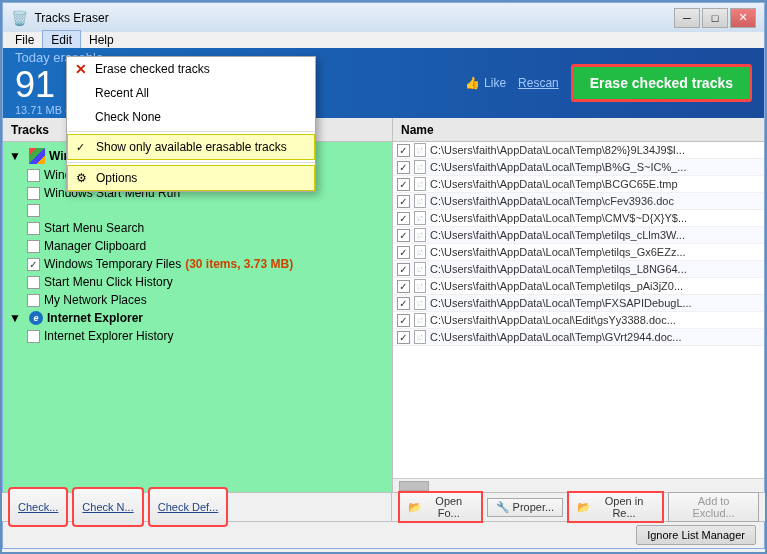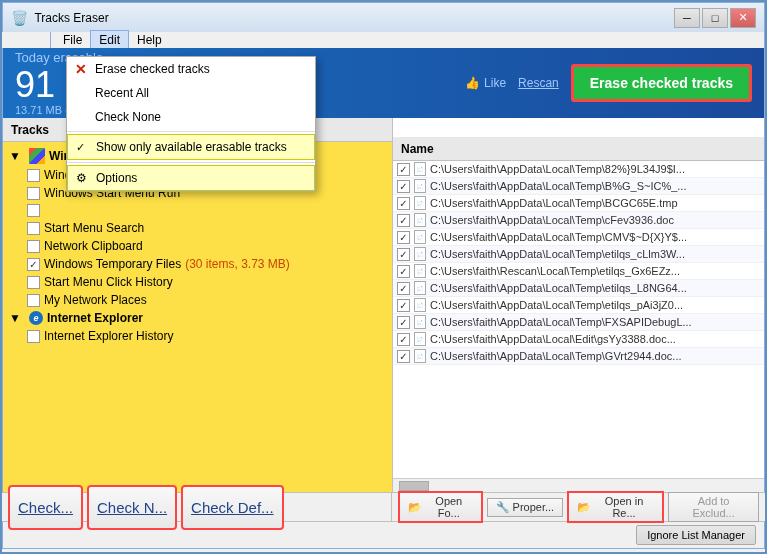--- a/index.html
+++ b/index.html
@@ -31,21 +31,20 @@
     
     .menu-bar {
       background: #f0f0f0;
       border: 1px solid #8aace0;
       border-top: none;
       border-bottom: none;
       display: flex;
       padding: 2px 4px;
       height: 16px;
       align-items: center;
-      margin-left: 48px;
     }
     .menu-item {
       padding: 2px 8px;
       cursor: pointer;
       font-size: 12px;
       height: 20px;
       display: flex;
       align-items: center;
     }
     .menu-item:hover, .menu-item.active { background: #c8d8f0; }
@@ -95,21 +94,21 @@
       border-top: none;
       border-bottom: none;
     }
 
     
     .left-panel {
       width: 390px;
       border-right: 1px solid #c0c0c0;
       display: flex;
       flex-direction: column;
-      background: #fde047;
+      background: #86efac;
     }
     .panel-header {
       background: #e8e8e8;
       padding: 4px 8px;
       font-weight: bold;
       font-size: 12px;
       border-bottom: 1px solid #c0c0c0;
       height: 24px;
       display: flex;
       align-items: center;
@@ -128,21 +127,21 @@
       gap: 4px;
     }
     .tree-item {
       display: flex;
       align-items: center;
       padding: 2px 8px 2px 24px;
       font-size: 12px;
       gap: 4px;
       cursor: pointer;
     }
-    .tree-item .highlight { color: #cc4400; font-weight: normal; }
+    .tree-item .highlight { color: #cc4400; font-weight: bold; }
     .checkbox {
       width: 13px; height: 13px;
       border: 1px solid #999;
       background: white;
       display: inline-flex;
       align-items: center;
       justify-content: center;
       flex-shrink: 0;
       font-size: 10px;
     }
@@ -157,21 +156,20 @@
     }
     .file-list-header {
       background: #e8e8e8;
       padding: 4px 8px;
       font-size: 12px;
       font-weight: bold;
       border-bottom: 1px solid #c0c0c0;
       height: 24px;
       display: flex;
       align-items: center;
-      margin-top: 19px;
     }
     .file-list {
       flex: 1;
       overflow-y: auto;
       font-size: 11px;
     }
     .file-row {
       display: flex;
       align-items: center;
       padding: 1px 4px;
@@ -195,21 +193,21 @@
       border: 1px solid #aaa;
       padding: 3px 10px;
       font-size: 11px;
       cursor: pointer;
       border-radius: 2px;
     }
     .bottom-btn {
       background: linear-gradient(to bottom, #f8f8f8, #e8e8e8);
       border: 1px solid #aaa;
       padding: 12px 8px;
-      font-size: 15px;
+      font-size: 11px;
       cursor: pointer;
       border-radius: 4px;
       color: #224488;
       text-decoration: underline;
     }
     .action-btn {
       background: linear-gradient(to bottom, #f8f8f8, #e8e8e8);
       border: 1px solid #aaa;
       padding: 2px 8px;
       font-size: 11px;
@@ -379,21 +377,21 @@
         </div>
         <div class="tree-item">
           <span class="checkbox"></span>
         </div>
         <div class="tree-item">
           <span class="checkbox"></span>
           <span>Start Menu Search</span>
         </div>
         <div class="tree-item">
           <span class="checkbox"></span>
-          <span>Network Clipboard</span>
+          <span>Manager Clipboard</span>
         </div>
         <div class="tree-item">
           <span class="checkbox checked"></span>
           <span>Windows Temporary Files</span>
           <span class="highlight">(30 items, 3.73 MB)</span>
         </div>
         <div class="tree-item">
           <span class="checkbox"></span>
           <span>Start Menu Click History</span>
         </div>
@@ -443,21 +441,21 @@
           <span class="file-path">C:\Users\faith\AppData\Local\Temp\CMV$~D{X}Y$...</span>
         </div>
         <div class="file-row">
           <span class="checkbox checked"></span>
           <span class="txt-icon">📄</span>
           <span class="file-path">C:\Users\faith\AppData\Local\Temp\etilqs_cLlm3W...</span>
         </div>
         <div class="file-row">
           <span class="checkbox checked"></span>
           <span class="txt-icon">📄</span>
-          <span class="file-path">C:\Users\faith\Rescan\Local\Temp\etilqs_Gx6EZz...</span>
+          <span class="file-path">C:\Users\faith\AppData\Local\Temp\etilqs_Gx6EZz...</span>
         </div>
         <div class="file-row">
           <span class="checkbox checked"></span>
           <span class="txt-icon">📄</span>
           <span class="file-path">C:\Users\faith\AppData\Local\Temp\etilqs_L8NG64...</span>
         </div>
         <div class="file-row">
           <span class="checkbox checked"></span>
           <span class="txt-icon">📄</span>
           <span class="file-path">C:\Users\faith\AppData\Local\Temp\etilqs_pAi3jZ0...</span>

